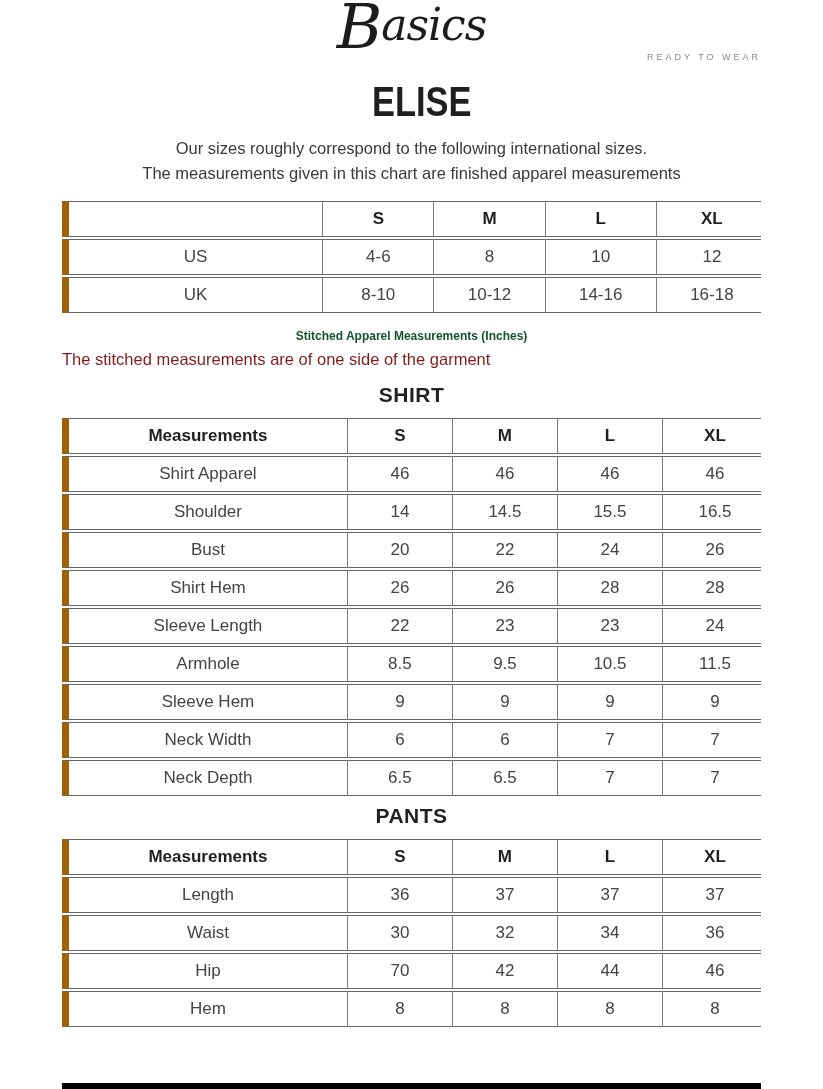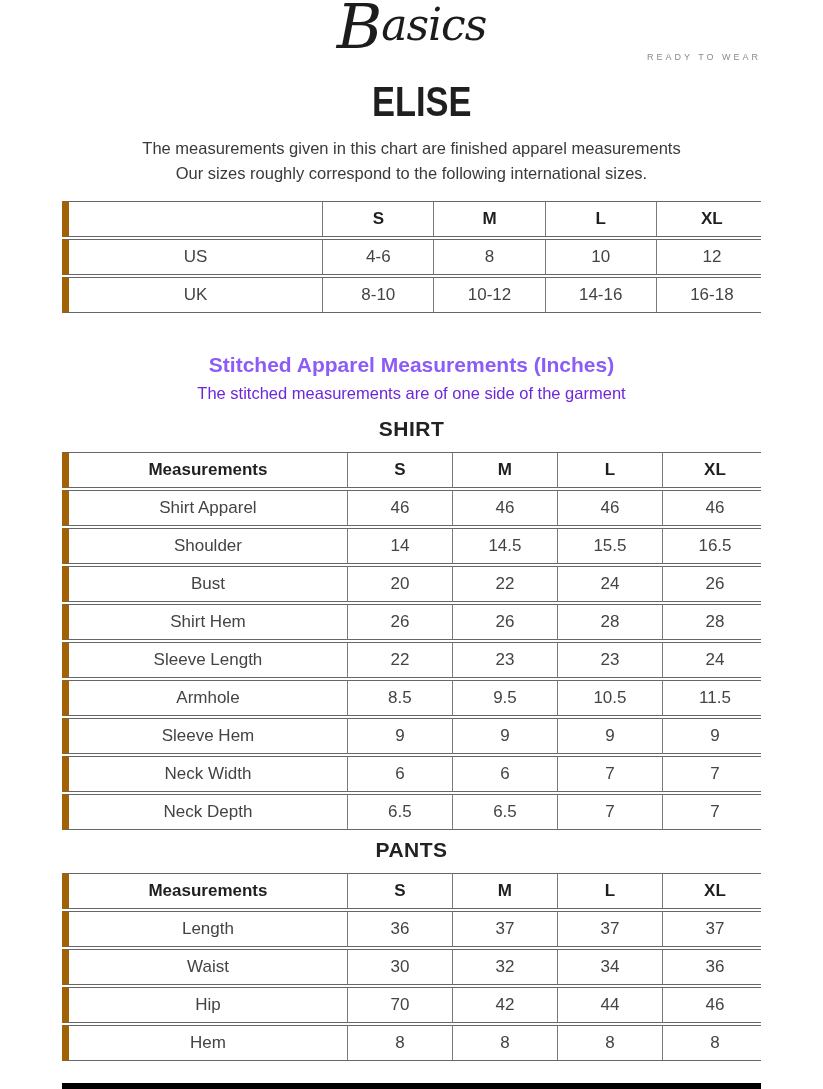--- a/index.html
+++ b/index.html
@@ -58,31 +58,30 @@
     transform-origin: center;
   }
   .intro {
     margin-top: 10px;
     text-align: center;
     font-size: 16.5px;
     line-height: 1.55;
     color: #3a3a3a;
   }
   .section-heading {
-    margin-top: 38px;
-    text-align: center;
-    font-size: 21px;
+    margin-top: 14px;
+    text-align: center;
+    font-size: 12px;
     font-weight: 700;
-    color: #8b5cf6;
+    color: #14532d;
   }
   .section-sub {
     margin-top: 7px;
-    text-align: center;
     font-size: 16.5px;
-    color: #6d28d9;
+    color: #7f1d1d;
   }
   .garment-title {
     text-align: center;
     font-size: 21px;
     font-weight: 700;
     letter-spacing: 0.5px;
     color: #222222;
   }
   .garment-title.shirt { margin-top: 14px; }
   .garment-title.pants { margin-top: 6px; }
@@ -138,22 +137,22 @@
   <div class="logo-wrap">
     <div class="logo-script"><span class="cap">B</span><span>asics</span></div>
     <div class="logo-tagline">READY TO WEAR</div>
   </div>
 
   <div class="title">
     <span>ELISE</span>
   </div>
 
   <div class="intro">
+    <div>Our sizes roughly correspond to the following international sizes.</div>
     <div>The measurements given in this chart are finished apparel measurements</div>
-    <div>Our sizes roughly correspond to the following international sizes.</div>
   </div>
 
   <table class="chart sizes">
     <colgroup>
       <col class="c0">
         <col class="cv">
         <col class="cv">
         <col class="cv">
         <col class="cv">
     </colgroup>

